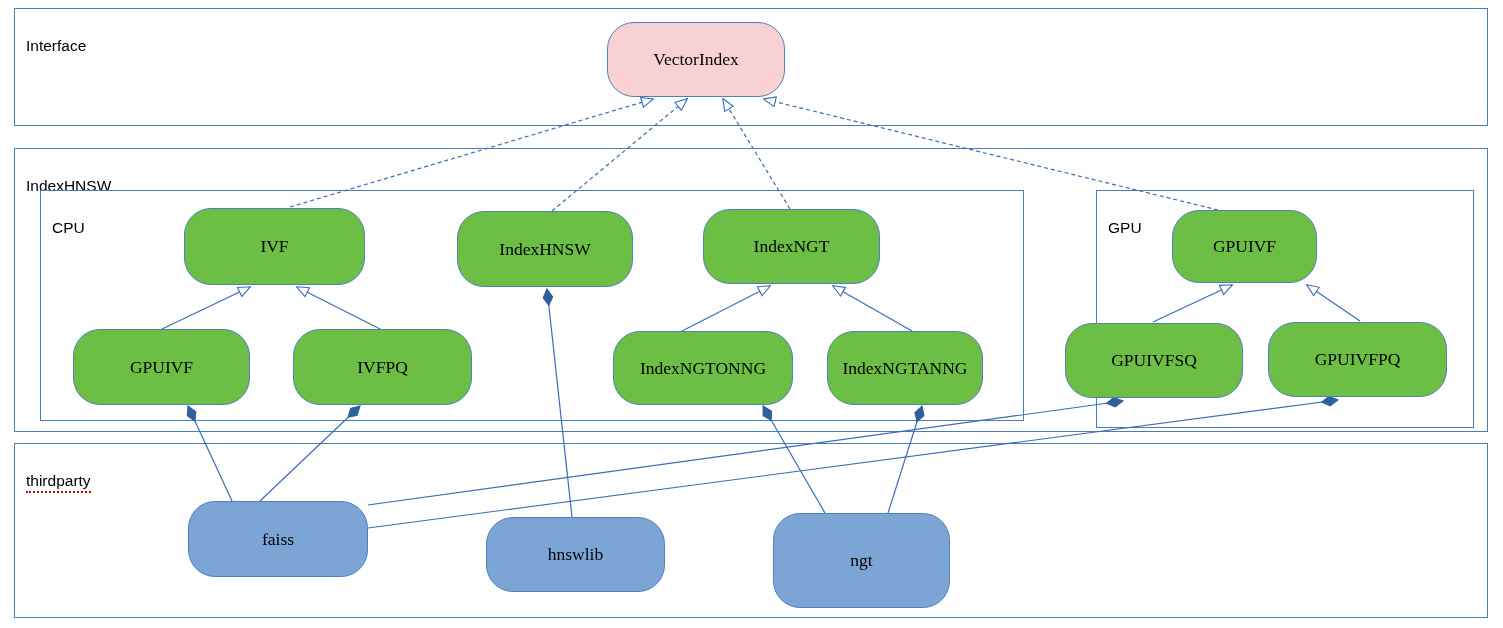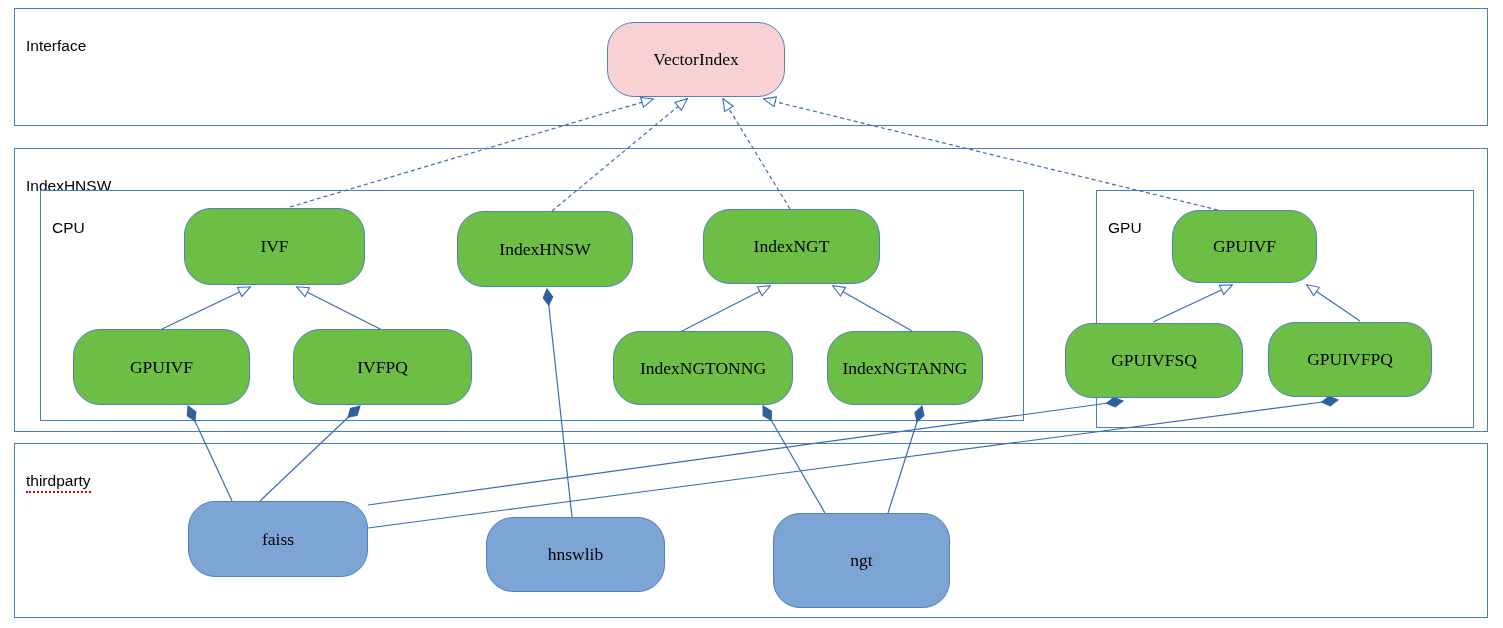--- a/index.html
+++ b/index.html
@@ -92,19 +92,19 @@
   <div class="node green" style="left:184px;top:208px;width:181px;height:77px">IVF</div>
   <div class="node green" style="left:457px;top:211px;width:176px;height:76px">IndexHNSW</div>
   <div class="node green" style="left:703px;top:209px;width:177px;height:75px">IndexNGT</div>
   <div class="node green" style="left:73px;top:329px;width:177px;height:76px">GPUIVF</div>
   <div class="node green" style="left:293px;top:329px;width:179px;height:76px">IVFPQ</div>
   <div class="node green" style="left:613px;top:331px;width:180px;height:74px">IndexNGTONNG</div>
   <div class="node green" style="left:827px;top:331px;width:156px;height:74px">IndexNGTANNG</div>
 
   <div class="node green" style="left:1172px;top:210px;width:145px;height:73px">GPUIVF</div>
   <div class="node green" style="left:1065px;top:323px;width:178px;height:75px">GPUIVFSQ</div>
-  <div class="node green" style="left:1268px;top:322px;width:164px;height:75px">GPUIVFPQ</div>
+  <div class="node green" style="left:1268px;top:322px;width:179px;height:75px">GPUIVFPQ</div>
 
   <div class="node blue" style="left:188px;top:501px;width:180px;height:76px">faiss</div>
   <div class="node blue" style="left:486px;top:517px;width:179px;height:75px">hnswlib</div>
   <div class="node blue" style="left:773px;top:513px;width:177px;height:95px">ngt</div>
 
 </div>
 
 </body></html>

